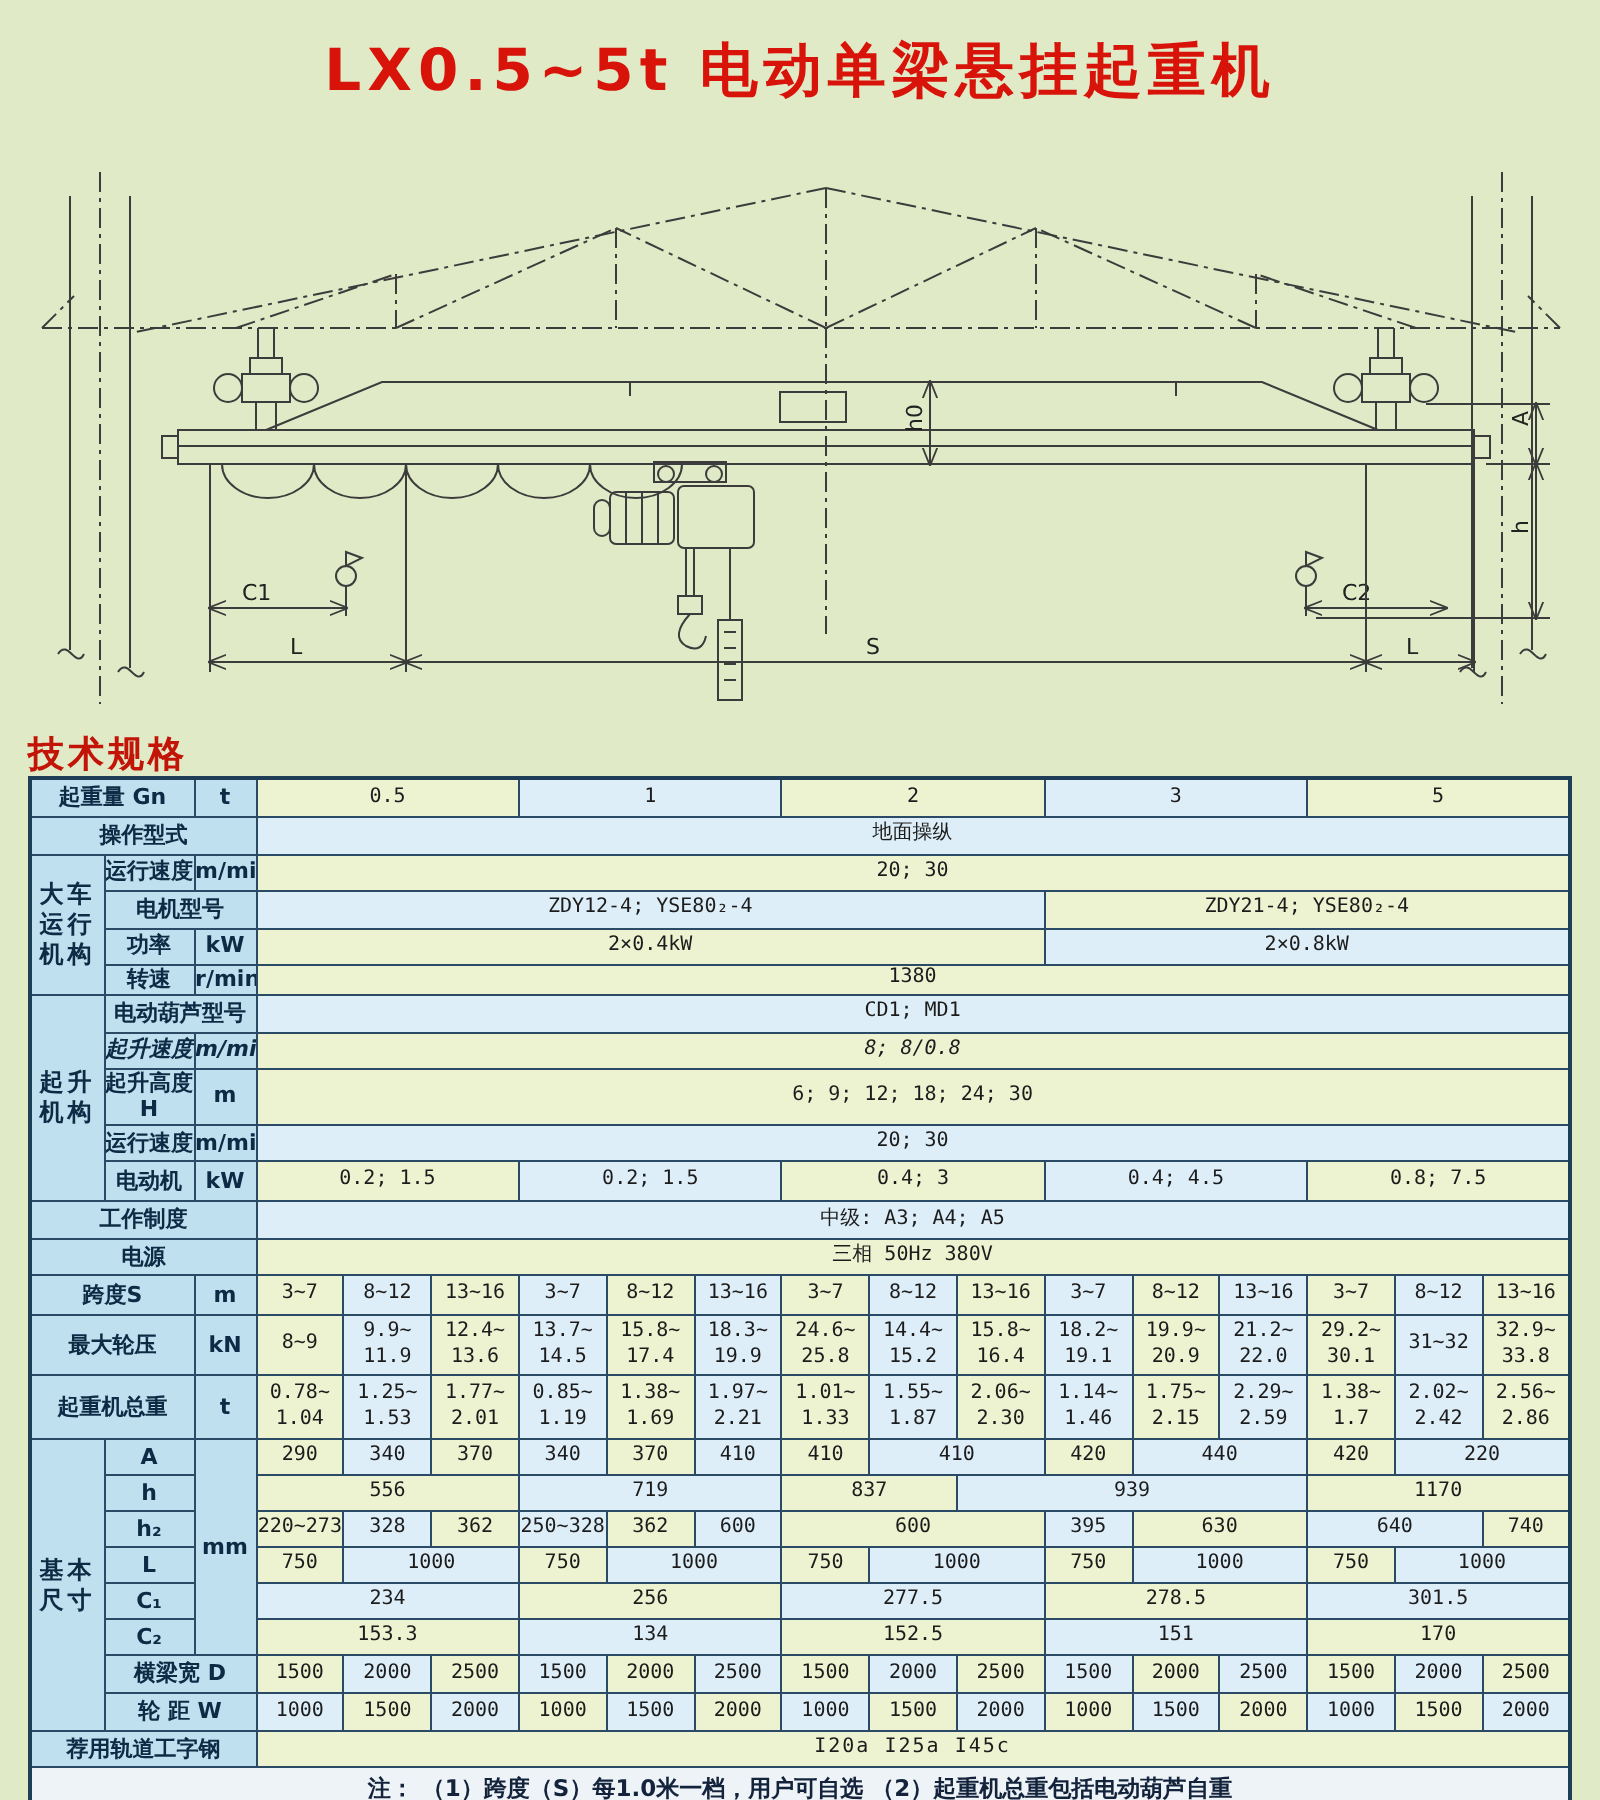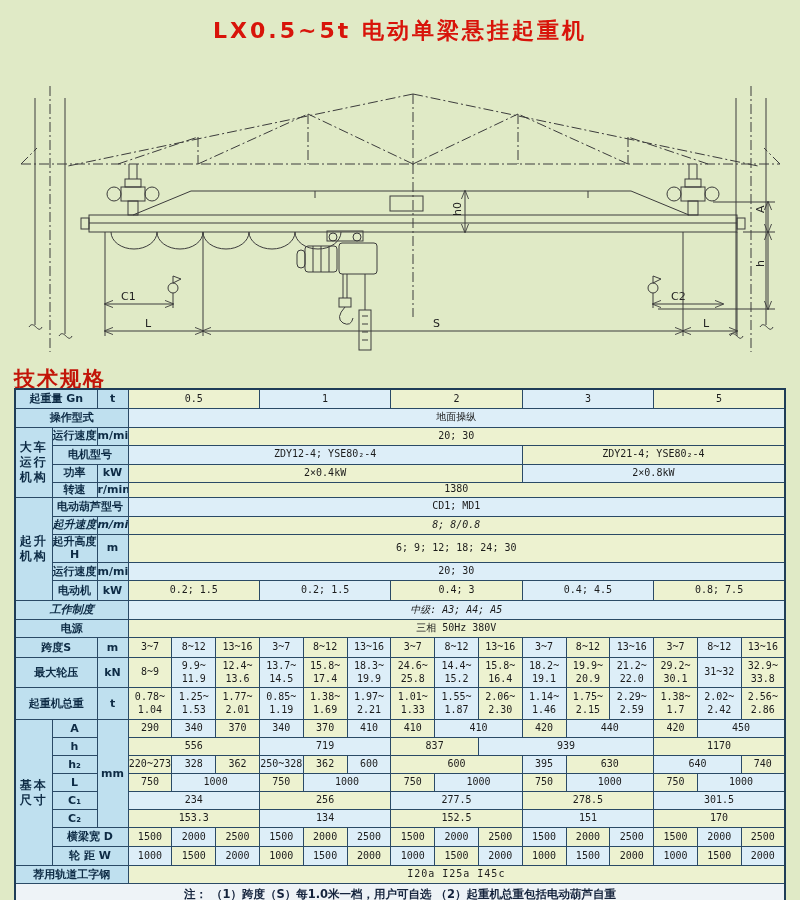--- a/index.html
+++ b/index.html
@@ -7,28 +7,28 @@
     width:800px;height:900px;
     background:#e0eac6;
     font-family:"DejaVu Sans","Liberation Sans",sans-serif;
     color:#1c1c1c;
     position:relative;
     overflow:hidden;
   }
   .page{position:absolute;inset:0;}
   .title{
     position:absolute;top:16px;left:0;width:100%;
-    text-align:center;font-size:22px;font-weight:bold;
+    text-align:center;font-size:29px;font-weight:bold;
     color:#d8140a;letter-spacing:3px;
     font-family:"DejaVu Sans",sans-serif;
   }
   .drawing-wrap{position:absolute;top:82px;left:13px;width:775px;height:276px;}
   .section-heading{
     position:absolute;top:365px;left:14px;
-    font-size:21px;font-weight:bold;color:#c21508;letter-spacing:2px;
+    font-size:18px;font-weight:bold;color:#c21508;letter-spacing:2px;
   }
   table.spec{
     position:absolute;top:388px;left:14px;
     width:772px;
     border-collapse:collapse;table-layout:fixed;
     font-size:10px;
     font-family:"DejaVu Sans Mono","DejaVu Sans",sans-serif;
   }
   table.spec td{
     border:1px solid #2a4a66;
@@ -265,21 +265,21 @@
         </tr>
         <tr style="height: 20px;">
           <td class="l">电动机</td>
           <td class="l">kW</td>
           <td colspan="3" class="g">0.2;  1.5</td>
           <td colspan="3" class="b">0.2;  1.5</td>
           <td colspan="3" class="g">0.4;  3</td>
           <td colspan="3" class="b">0.4;  4.5</td>
           <td colspan="3" class="g">0.8;  7.5</td>
         </tr>
-        <tr style="height: 19px; font-style: italic;">
+        <tr style="height: 19px;">
           <td colspan="3" class="l">工作制度</td>
           <td colspan="15" class="b">中级:   A3;   A4;   A5</td>
         </tr>
         <tr style="height: 18px;">
           <td colspan="3" class="l">电源</td>
           <td colspan="15" class="g">三相   50Hz   380V</td>
         </tr>
         <tr style="height: 20px;">
           <td colspan="2" class="l">跨度S</td>
           <td class="l">m</td>
@@ -374,21 +374,21 @@
           <td class="b">340</td>
           <td class="g">370</td>
           <td class="b">340</td>
           <td class="g">370</td>
           <td class="b">410</td>
           <td class="g">410</td>
           <td colspan="2" class="b">410</td>
           <td class="g">420</td>
           <td colspan="2" class="b">440</td>
           <td class="g">420</td>
-          <td colspan="2" class="b">450</td>
+          <td colspan="2" class="b">220</td>
         </tr>
         <tr style="height: 18px;">
           <td class="l">h</td>
           <td colspan="3" class="g">556</td>
           <td colspan="3" class="b">719</td>
           <td colspan="2" class="g">837</td>
           <td colspan="4" class="b">939</td>
           <td colspan="3" class="g">1170</td>
         </tr>
         <tr style="height: 18px;">

